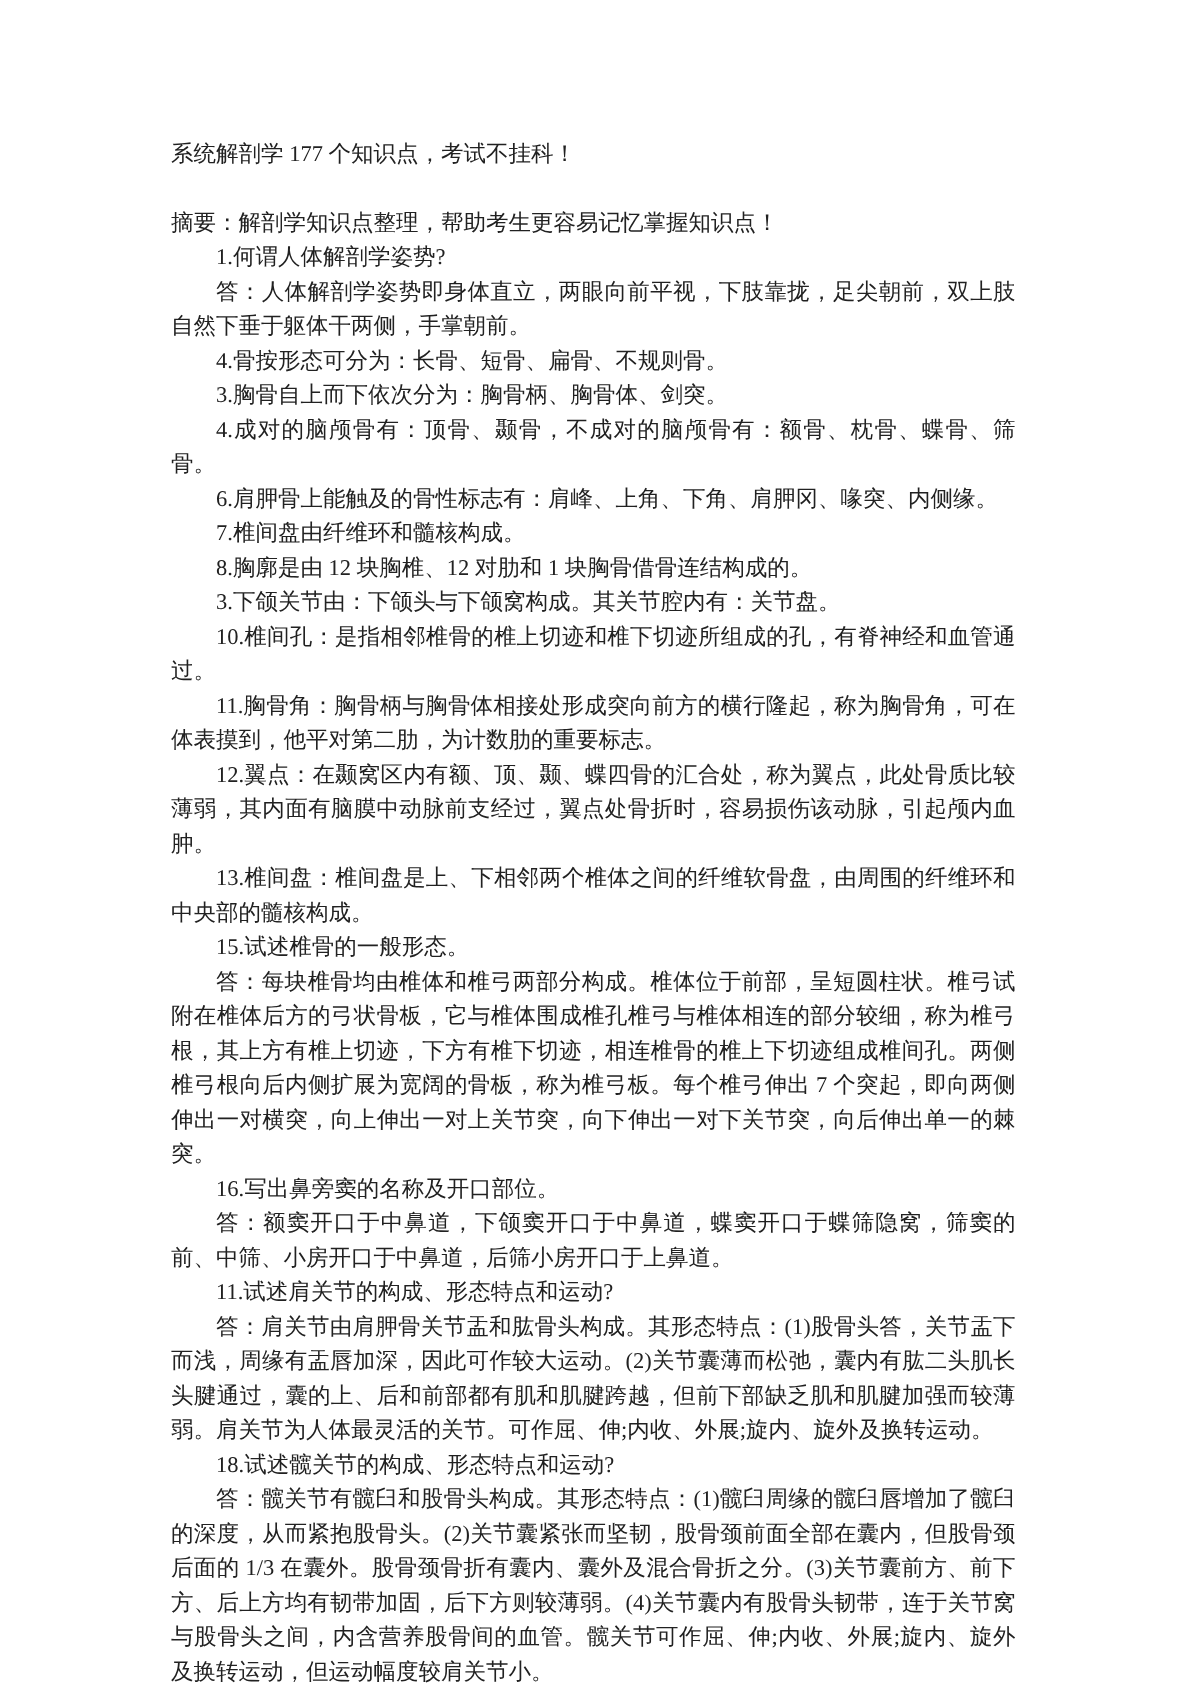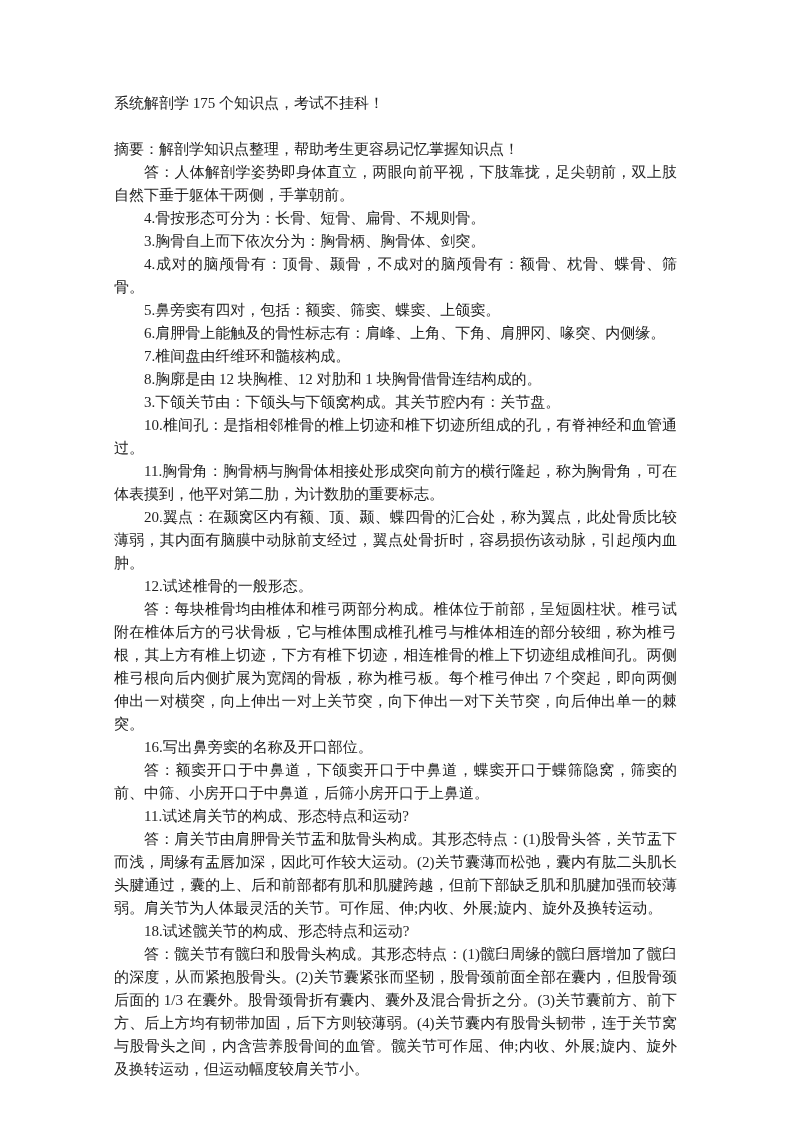--- a/index.html
+++ b/index.html
@@ -40,36 +40,37 @@
     margin: 0;
     text-indent: 2em;
     text-align: justify;
     text-justify: inter-ideograph;
   }
 </style>
 </head>
 <body>
 
 <div class="page">
-  <h1 class="doc-title">系统解剖学 175 个知识点，考试不挂科！</h1>
+  <h1 class="doc-title">系统解剖学 177 个知识点，考试不挂科！</h1>
   <p class="doc-abstract">摘要：解剖学知识点整理，帮助考生更容易记忆掌握知识点！</p>
   <div>
+    <p class="para">1.何谓人体解剖学姿势?</p>
     <p class="para">答：人体解剖学姿势即身体直立，两眼向前平视，下肢靠拢，足尖朝前，双上肢自然下垂于躯体干两侧，手掌朝前。</p>
     <p class="para">4.骨按形态可分为：长骨、短骨、扁骨、不规则骨。</p>
     <p class="para">3.胸骨自上而下依次分为：胸骨柄、胸骨体、剑突。</p>
     <p class="para">4.成对的脑颅骨有：顶骨、颞骨，不成对的脑颅骨有：额骨、枕骨、蝶骨、筛骨。</p>
-    <p class="para">5.鼻旁窦有四对，包括：额窦、筛窦、蝶窦、上颌窦。</p>
     <p class="para">6.肩胛骨上能触及的骨性标志有：肩峰、上角、下角、肩胛冈、喙突、内侧缘。</p>
     <p class="para">7.椎间盘由纤维环和髓核构成。</p>
     <p class="para">8.胸廓是由 12 块胸椎、12 对肋和 1 块胸骨借骨连结构成的。</p>
     <p class="para">3.下颌关节由：下颌头与下颌窝构成。其关节腔内有：关节盘。</p>
     <p class="para">10.椎间孔：是指相邻椎骨的椎上切迹和椎下切迹所组成的孔，有脊神经和血管通过。</p>
     <p class="para">11.胸骨角：胸骨柄与胸骨体相接处形成突向前方的横行隆起，称为胸骨角，可在体表摸到，他平对第二肋，为计数肋的重要标志。</p>
-    <p class="para">20.翼点：在颞窝区内有额、顶、颞、蝶四骨的汇合处，称为翼点，此处骨质比较薄弱，其内面有脑膜中动脉前支经过，翼点处骨折时，容易损伤该动脉，引起颅内血肿。</p>
-    <p class="para">12.试述椎骨的一般形态。</p>
+    <p class="para">12.翼点：在颞窝区内有额、顶、颞、蝶四骨的汇合处，称为翼点，此处骨质比较薄弱，其内面有脑膜中动脉前支经过，翼点处骨折时，容易损伤该动脉，引起颅内血肿。</p>
+    <p class="para">13.椎间盘：椎间盘是上、下相邻两个椎体之间的纤维软骨盘，由周围的纤维环和中央部的髓核构成。</p>
+    <p class="para">15.试述椎骨的一般形态。</p>
     <p class="para">答：每块椎骨均由椎体和椎弓两部分构成。椎体位于前部，呈短圆柱状。椎弓试附在椎体后方的弓状骨板，它与椎体围成椎孔椎弓与椎体相连的部分较细，称为椎弓根，其上方有椎上切迹，下方有椎下切迹，相连椎骨的椎上下切迹组成椎间孔。两侧椎弓根向后内侧扩展为宽阔的骨板，称为椎弓板。每个椎弓伸出 7 个突起，即向两侧伸出一对横突，向上伸出一对上关节突，向下伸出一对下关节突，向后伸出单一的棘突。</p>
     <p class="para">16.写出鼻旁窦的名称及开口部位。</p>
     <p class="para">答：额窦开口于中鼻道，下颌窦开口于中鼻道，蝶窦开口于蝶筛隐窝，筛窦的前、中筛、小房开口于中鼻道，后筛小房开口于上鼻道。</p>
     <p class="para">11.试述肩关节的构成、形态特点和运动?</p>
     <p class="para">答：肩关节由肩胛骨关节盂和肱骨头构成。其形态特点：(1)股骨头答，关节盂下而浅，周缘有盂唇加深，因此可作较大运动。(2)关节囊薄而松弛，囊内有肱二头肌长头腱通过，囊的上、后和前部都有肌和肌腱跨越，但前下部缺乏肌和肌腱加强而较薄弱。肩关节为人体最灵活的关节。可作屈、伸;内收、外展;旋内、旋外及换转运动。</p>
     <p class="para">18.试述髋关节的构成、形态特点和运动?</p>
     <p class="para">答：髋关节有髋臼和股骨头构成。其形态特点：(1)髋臼周缘的髋臼唇增加了髋臼的深度，从而紧抱股骨头。(2)关节囊紧张而坚韧，股骨颈前面全部在囊内，但股骨颈后面的 1/3 在囊外。股骨颈骨折有囊内、囊外及混合骨折之分。(3)关节囊前方、前下方、后上方均有韧带加固，后下方则较薄弱。(4)关节囊内有股骨头韧带，连于关节窝与股骨头之间，内含营养股骨间的血管。髋关节可作屈、伸;内收、外展;旋内、旋外及换转运动，但运动幅度较肩关节小。</p>
   </div>
 </div>
 

